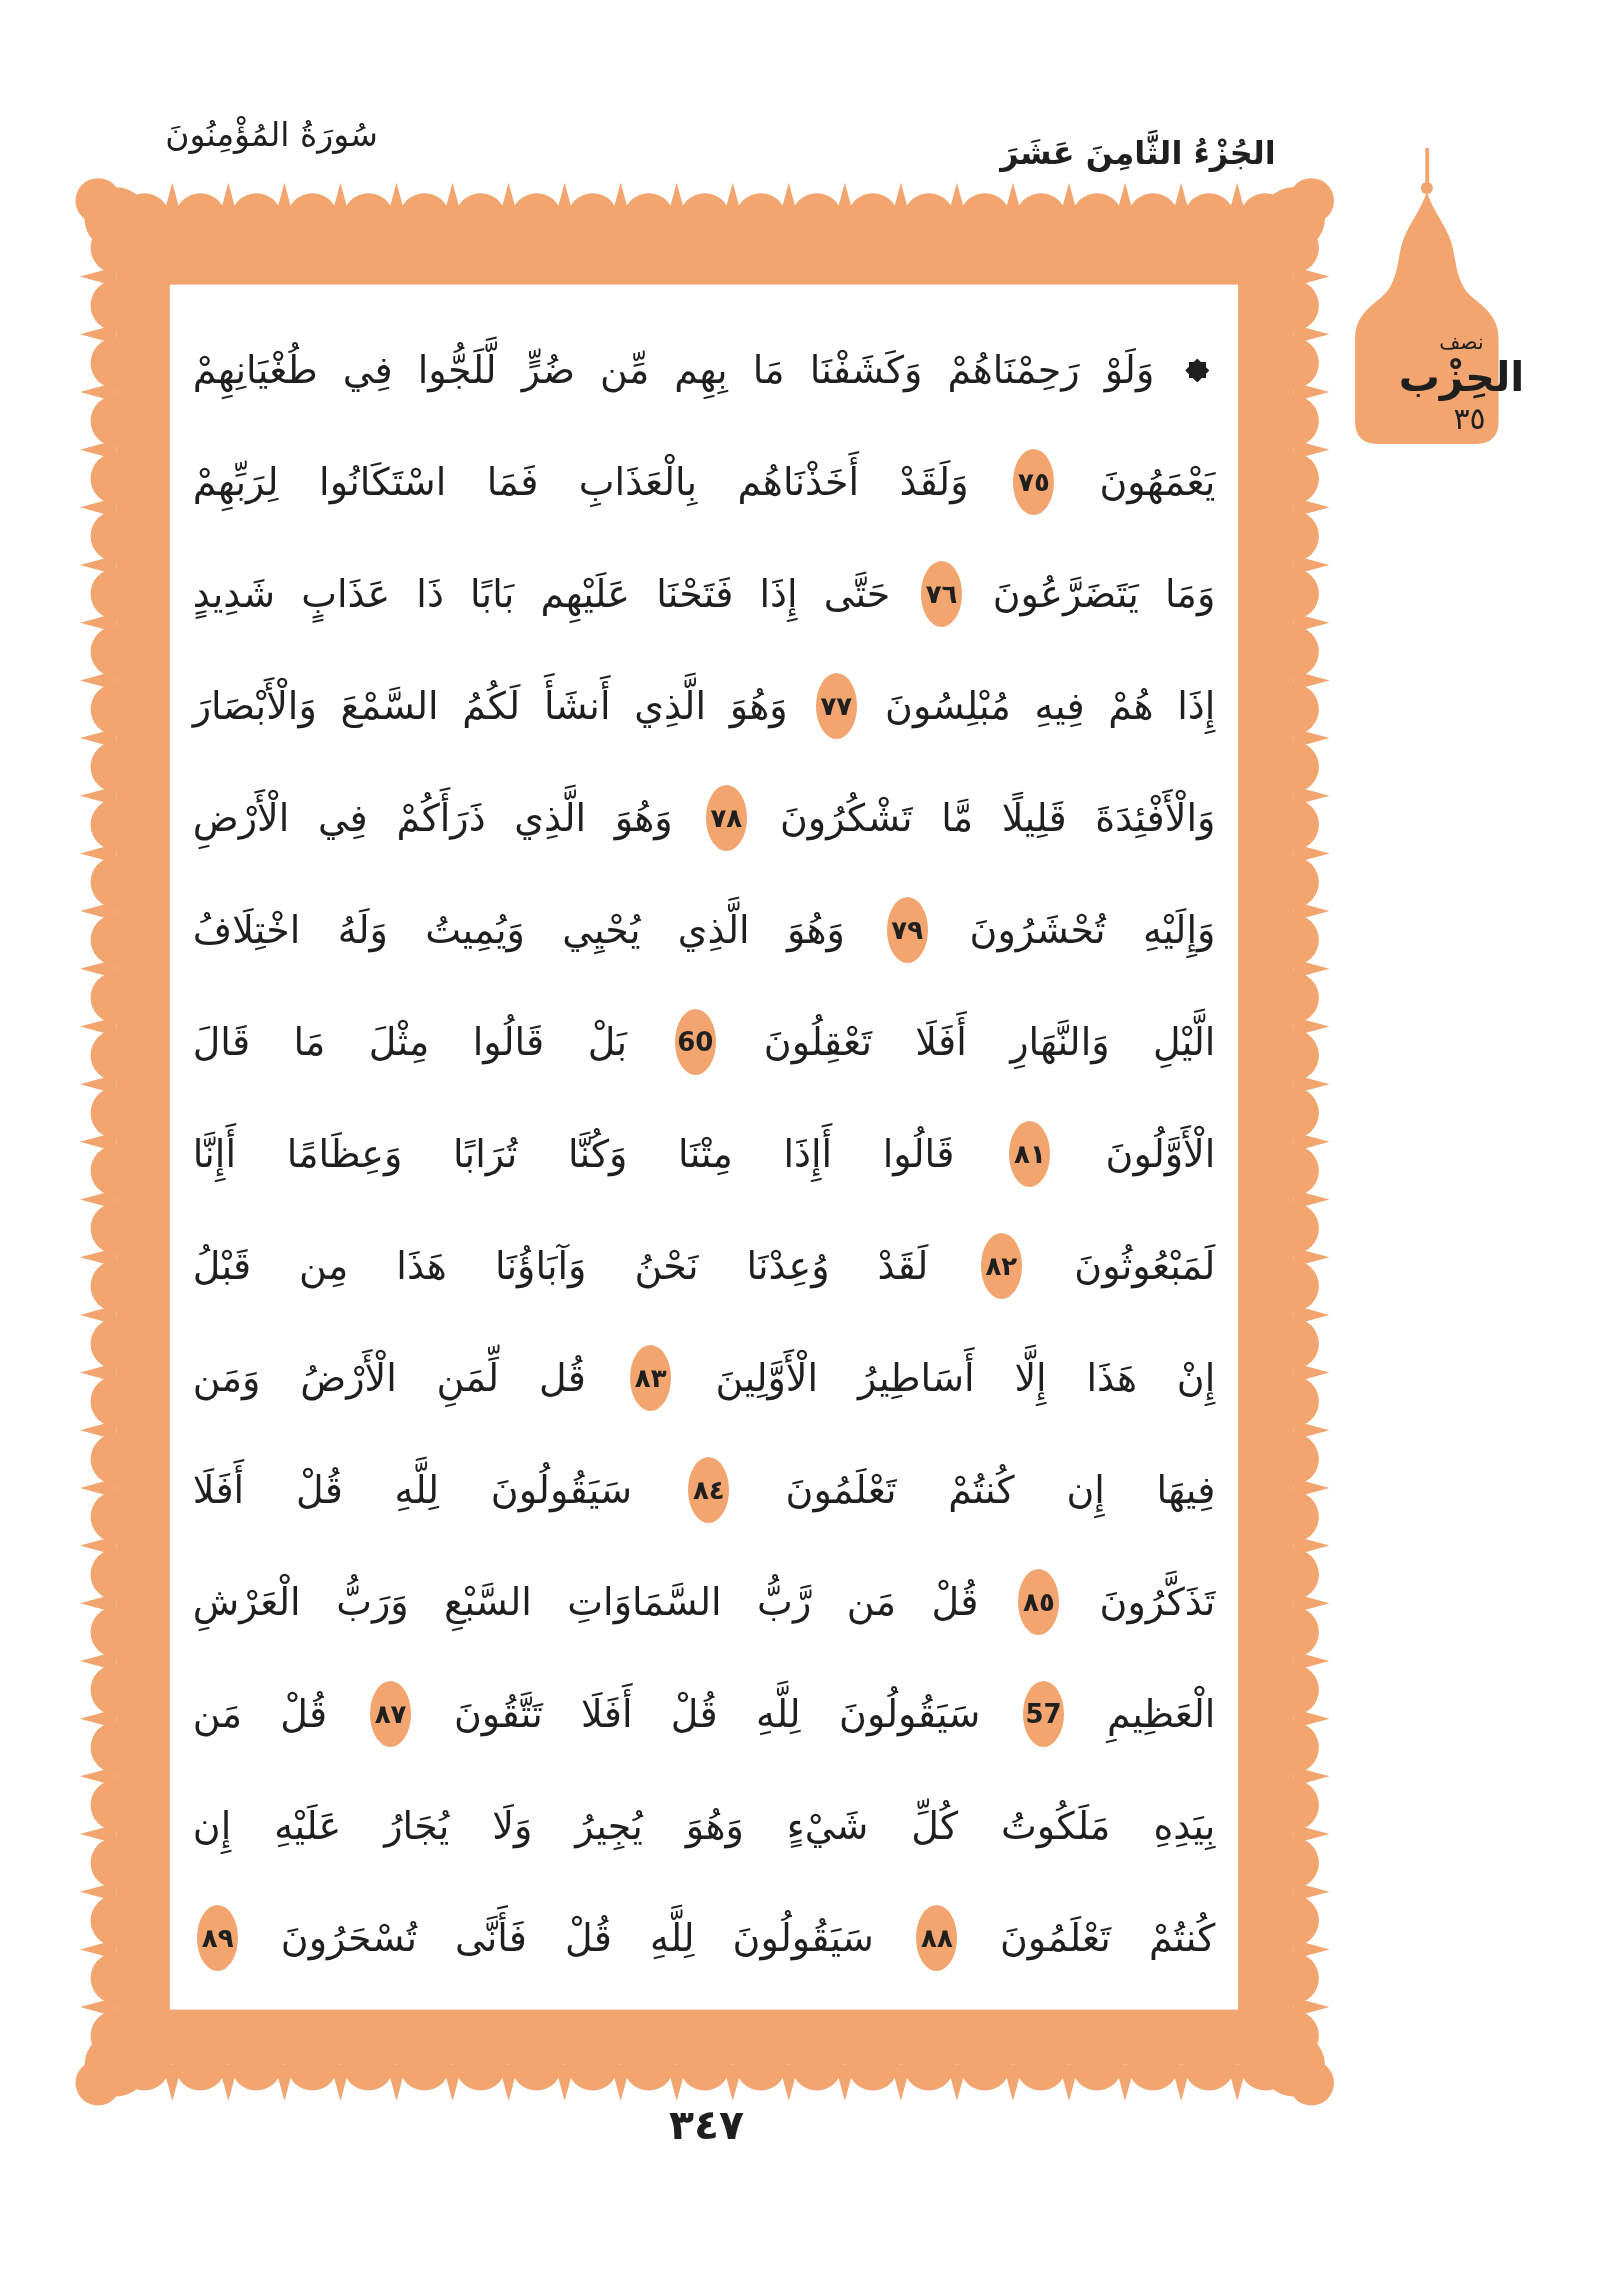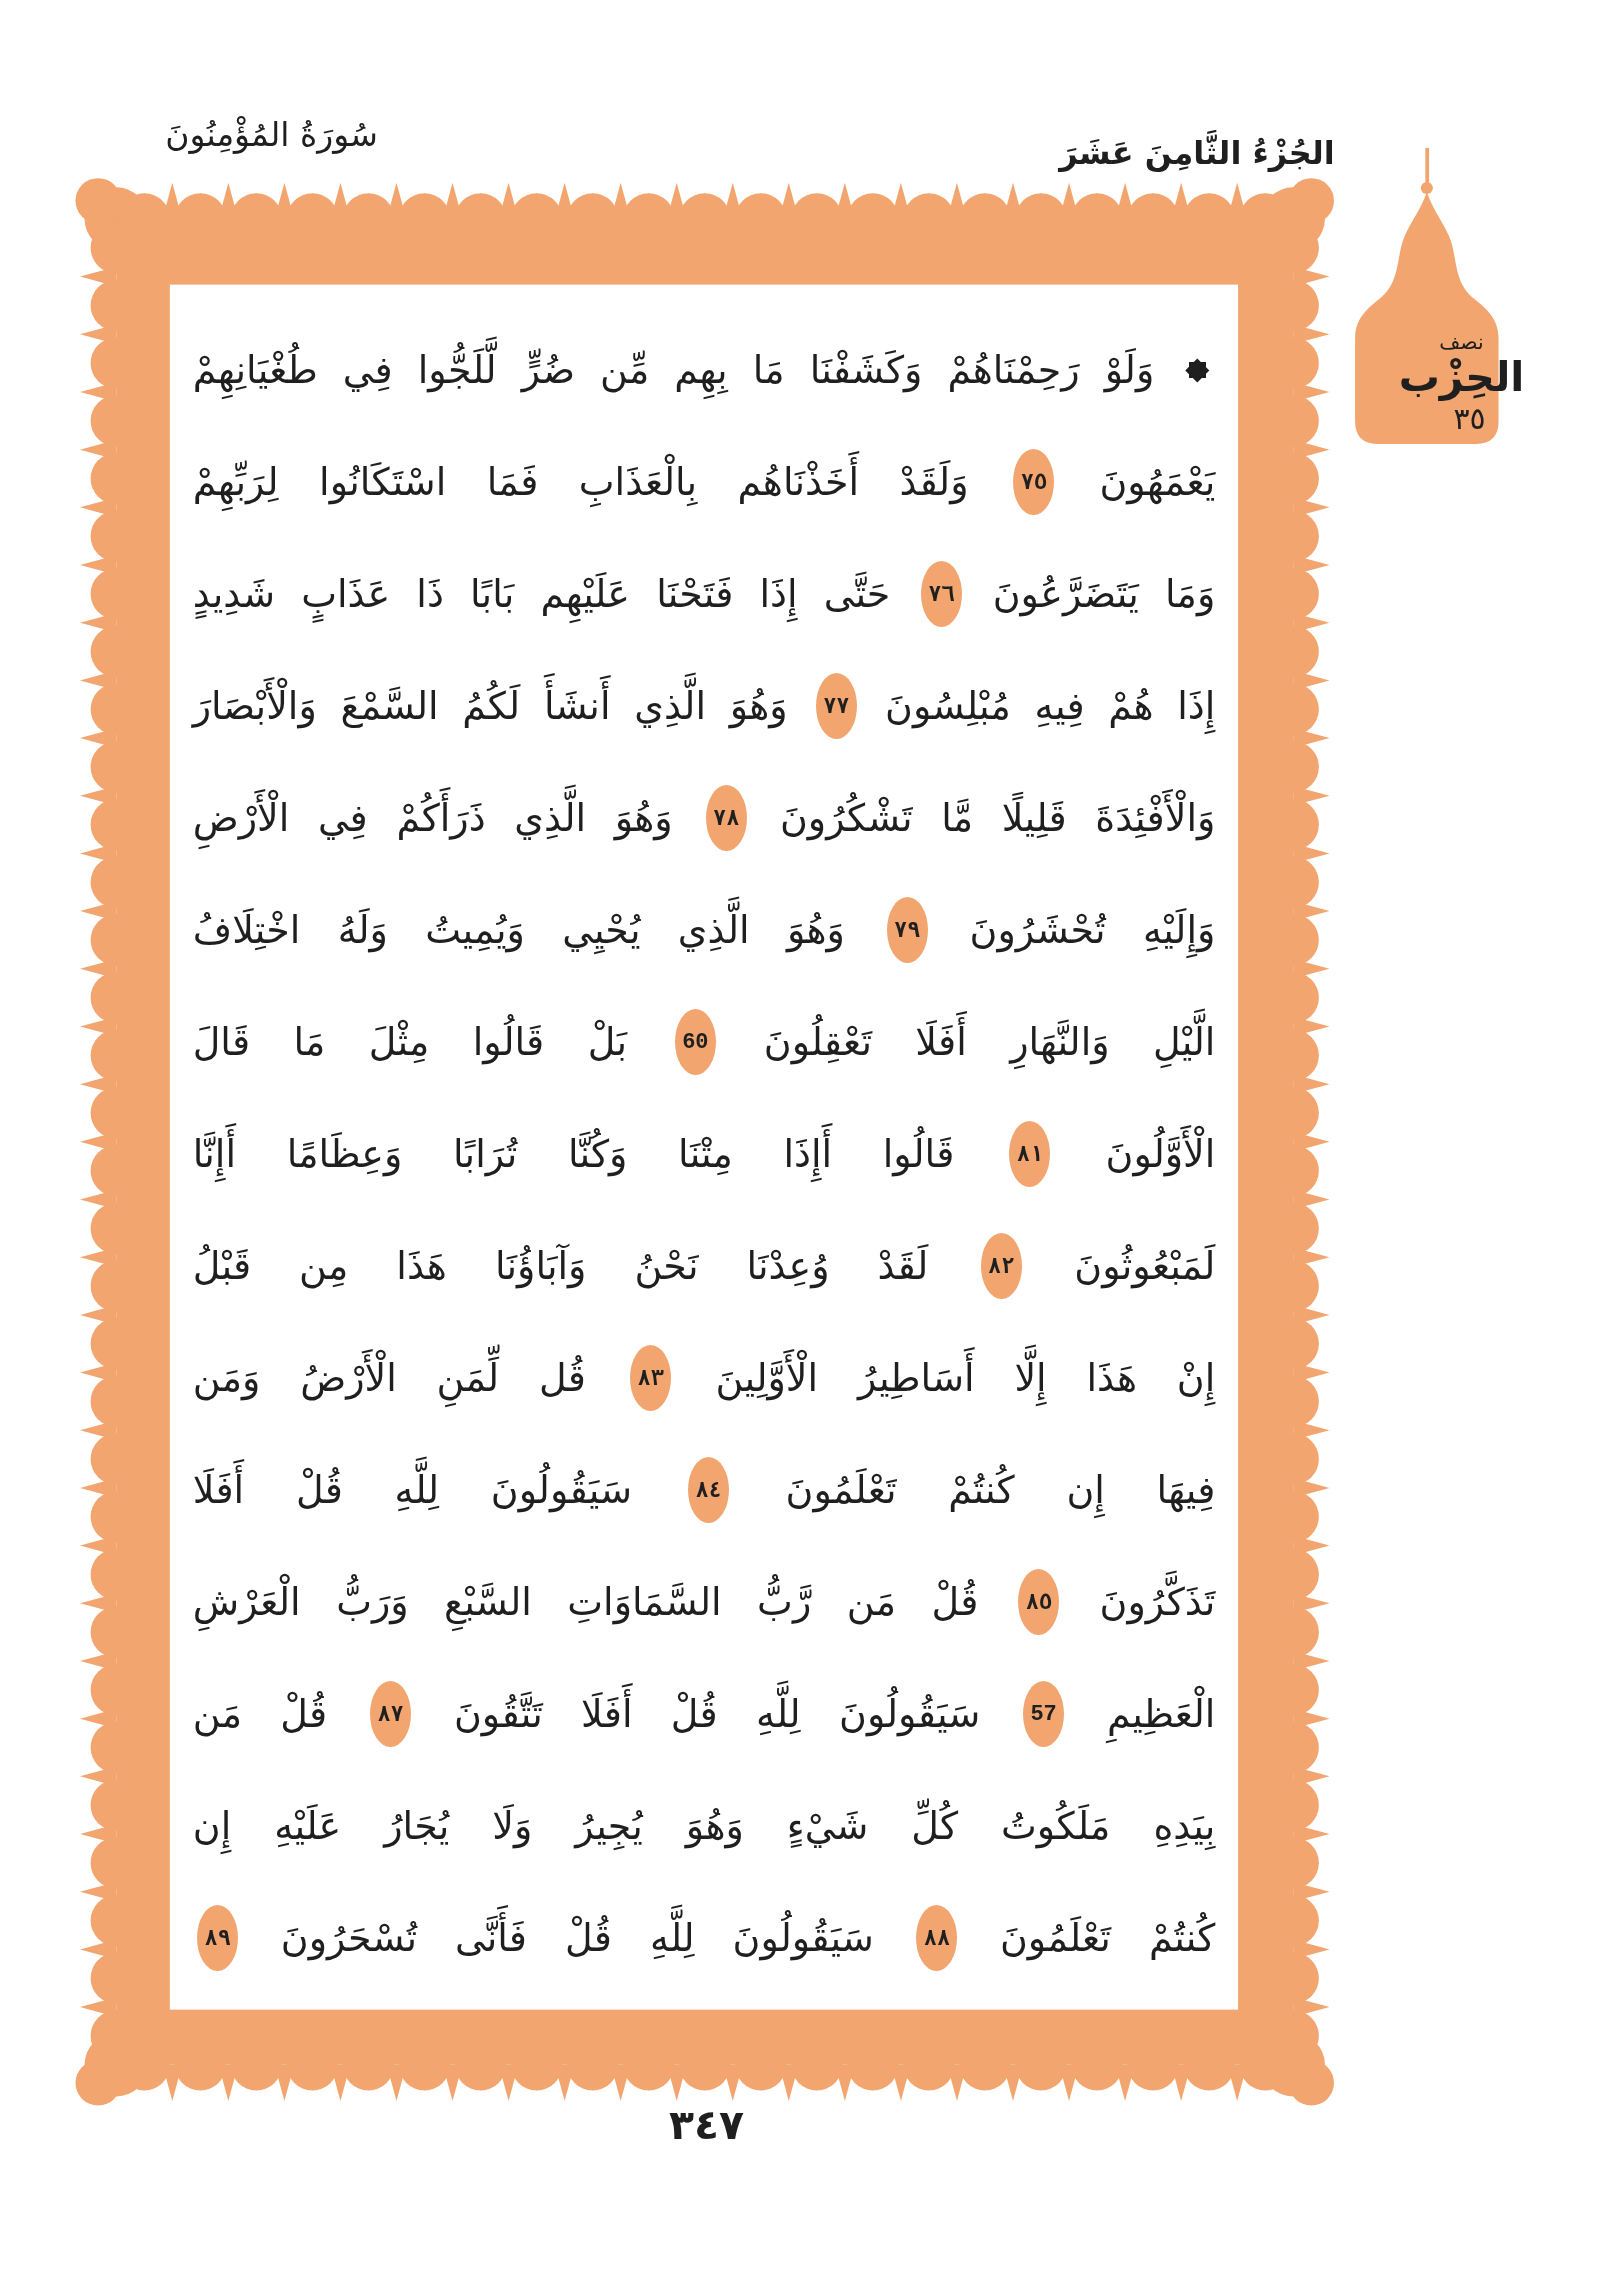--- a/index.html
+++ b/index.html
@@ -11,21 +11,21 @@
   }
   .page{position:absolute;inset:0;}
   #frame-svg{position:absolute;left:0;top:0;width:1605px;height:2295px;}
 
   .surah-title{
     position:absolute;left:113px;top:89px;width:317px;
     text-align:center;font-size:33px;line-height:91px;direction:rtl;
     font-weight:normal;
   }
   .juz-title{
-    position:absolute;left:1050px;top:112px;width:294px;
+    position:absolute;left:991px;top:112px;width:294px;
     text-align:center;font-size:32px;line-height:83px;direction:rtl;
     font-weight:bold;
   }
 
   .hizb-marker{
     position:absolute;left:1355px;top:329px;width:143px;
     text-align:center;direction:rtl;z-index:2;margin-left:35px;
   }
   .hizb-top{font-size:20.4px;line-height:27px;}
   .hizb-mid{font-size:41px;line-height:42px;font-weight:bold;}
@@ -38,21 +38,21 @@
   .quran-line{
     height:112px;display:flex;align-items:center;
     justify-content:space-between;direction:rtl;
     font-size:38px;white-space:nowrap;
   }
   .quran-line .word{display:inline-block;}
   .verse-badge{
     flex:0 0 auto;width:41px;height:66px;border-radius:50%;
     background:var(--accent);color:var(--ink);
     display:flex;align-items:center;justify-content:center;
-    font-size:22px;font-weight:bold;margin:0 4.5px;font-family:Liberation Mono, monospace;
+    font-size:26px;font-weight:bold;margin:0 4.5px;
   }
   .rub-star{position:relative;width:27px;height:27px;flex:0 0 auto;margin:0 4.5px;}
   .rub-star .sq{
     position:absolute;left:50%;top:50%;width:16.6px;height:16.6px;
     margin:-8.3px 0 0 -8.3px;background:var(--ink);display:block;
   }
   .rub-star .sq.r45{transform:rotate(45deg);}
 
   .page-number{
     position:absolute;left:91px;top:2101px;width:1231px;

